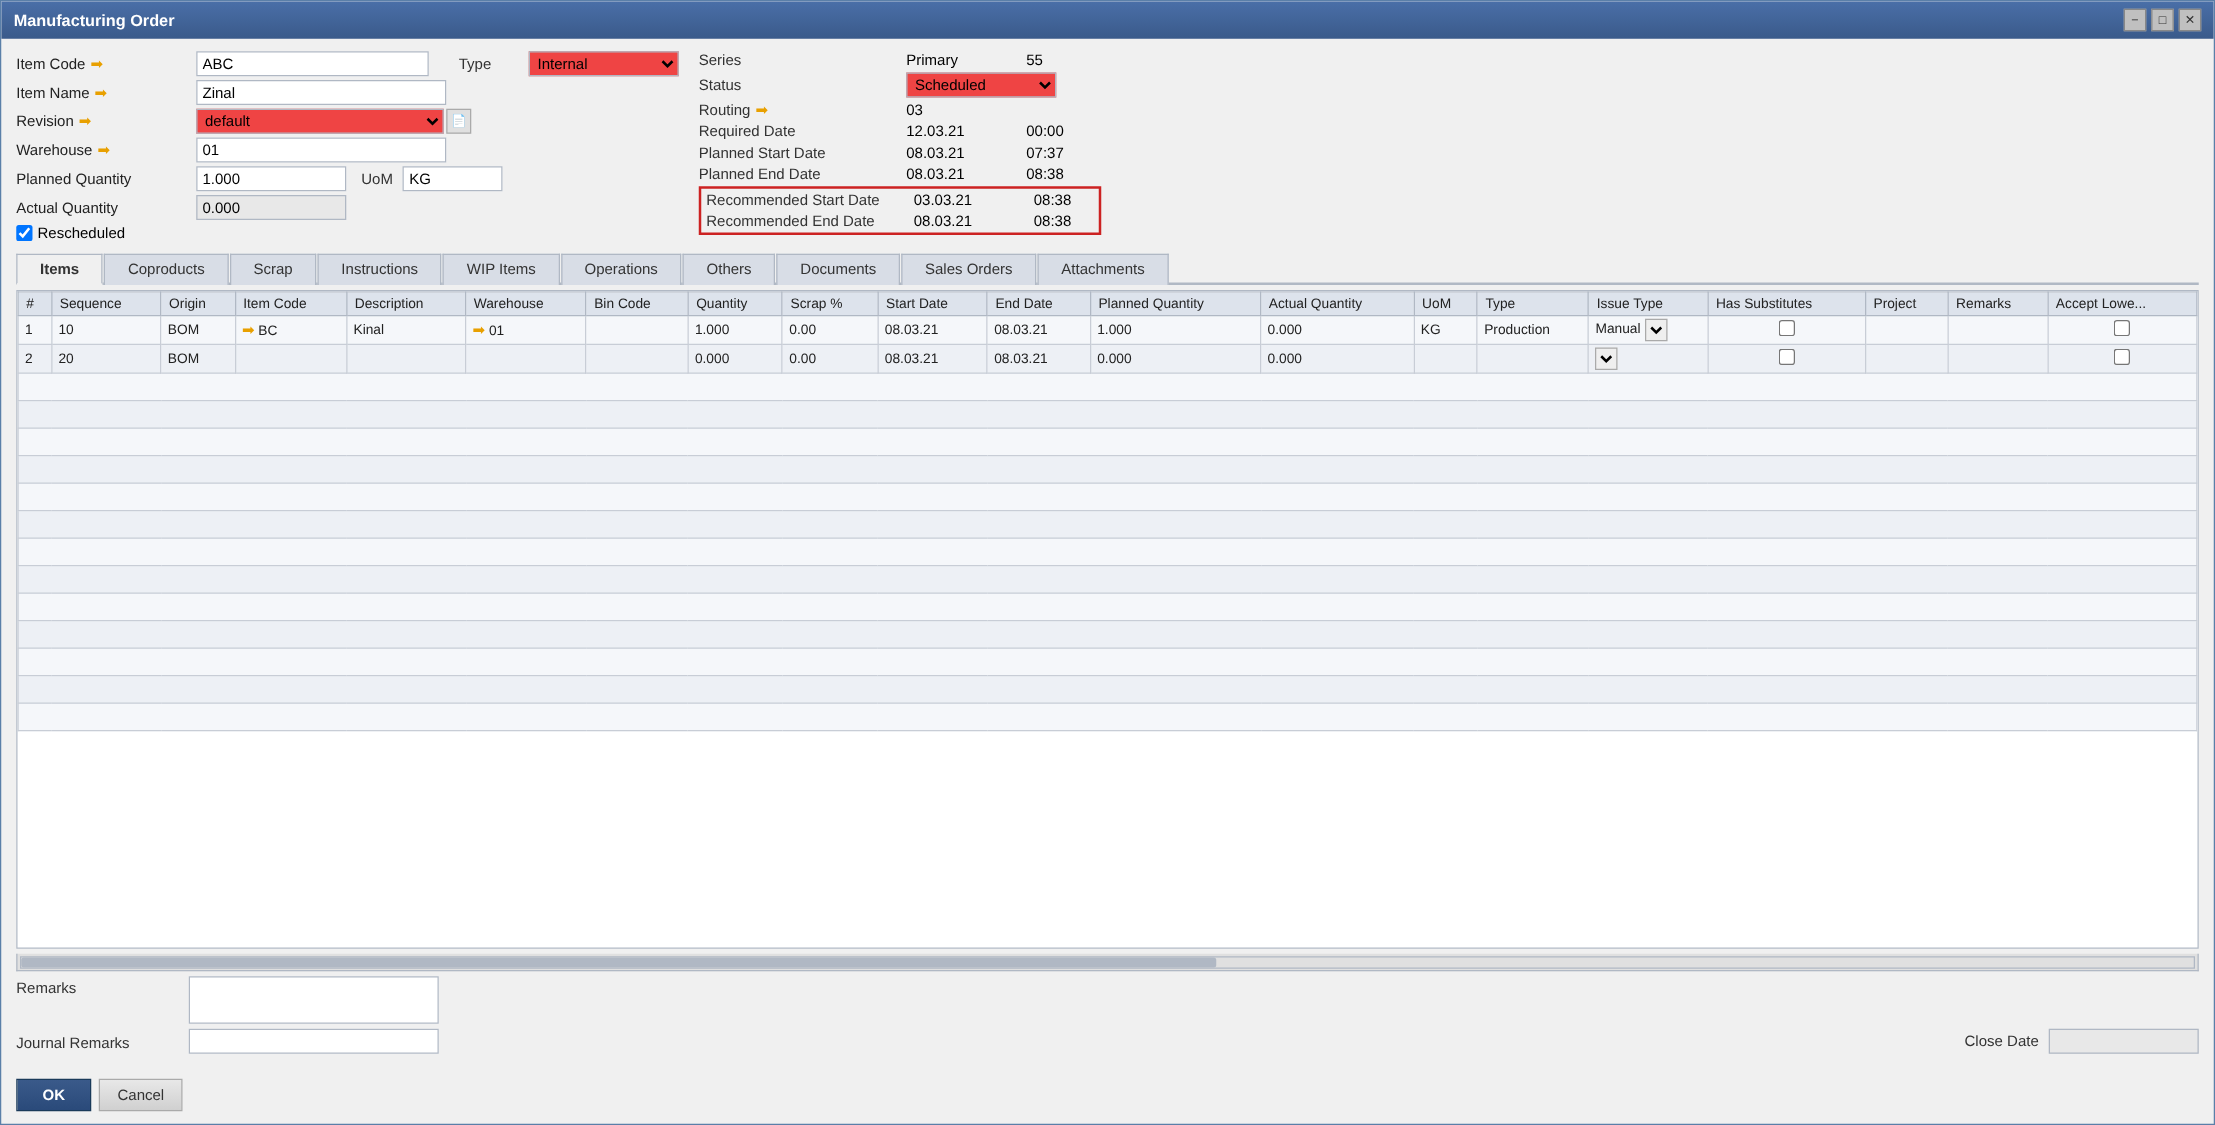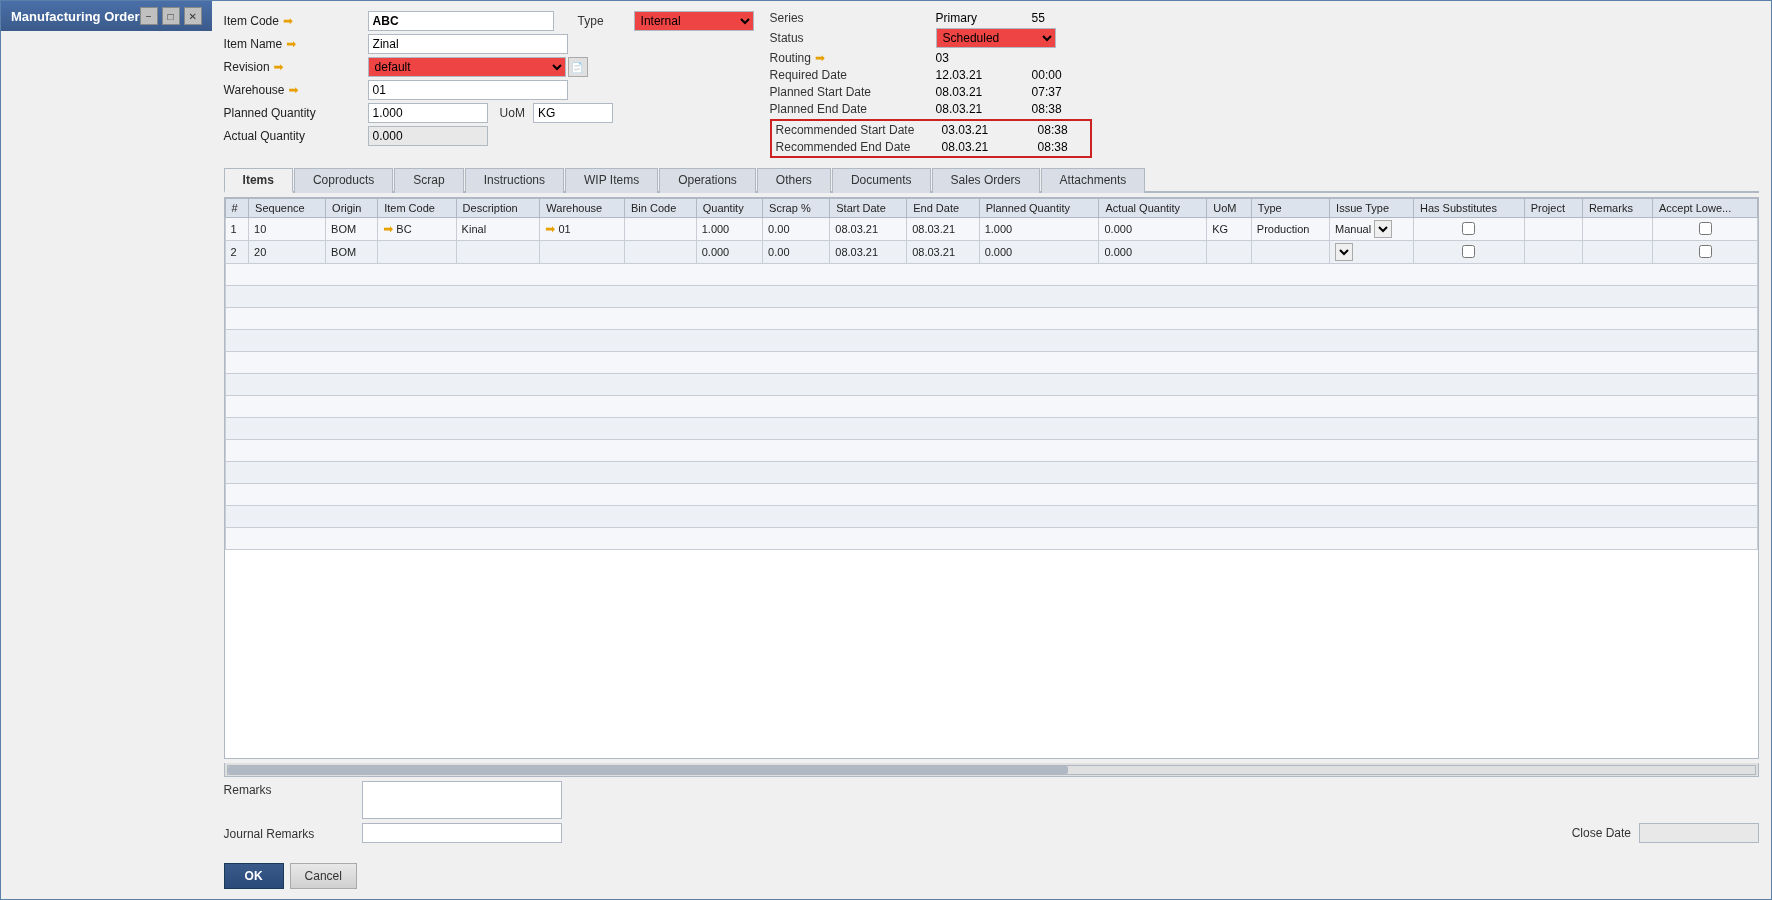--- a/index.html
+++ b/index.html
@@ -2,21 +2,21 @@
 <html><head>
   <meta charset="utf-8">
   <style>
     * { box-sizing: border-box; margin: 0; padding: 0; }
     body { font-family: 'Segoe UI', Tahoma, Geneva, Verdana, sans-serif; font-size: 12px; background: #f0f0f0; }
     
     .window { 
       width: 1772px; height: 900px; 
       background: #f0f0f0; 
       border: 1px solid #5a7fa8;
-      display: flex; 
+      display: flex; flex-direction: column;
       overflow: hidden;
     }
     
     .title-bar {
       background: linear-gradient(180deg, #4a6fa8 0%, #3a5a8a 100%);
       color: white;
       padding: 6px 10px;
       display: flex; align-items: center; justify-content: space-between;
       height: 30px;
       flex-shrink: 0;
@@ -304,21 +304,21 @@
 
     <div class="top-section">
 
       <div class="left-fields">
 
         <div class="row">
           <div class="lbl">
             <span>Item Code</span>
             <span class="arrow-icon">➡</span>
           </div>
-          <input class="field-input val" type="text" value="ABC" style="max-width: 200px; font-weight: bold;">
+          <input class="field-input val" type="text" value="ABC" style="max-width: 200px;">
           <div class="type-section">
             <span class="type-label" style="font-size:12px;color:#333;">Type</span>
             <select class="field-select" style="width:120px;">
               <option>Internal</option>
               <option>External</option>
             </select>
           </div>
         </div>
 
         <div class="row">
@@ -359,20 +359,24 @@
           <input class="field-input" type="text" value="KG" style="max-width: 80px;">
         </div>
 
         <div class="row">
           <div class="lbl">
             <span>Actual Quantity</span>
           </div>
           <input class="field-input val field-input-gray" type="text" value="0.000" style="max-width: 120px;">
         </div>
 
+        <div class="checkbox-row">
+          <input type="checkbox" checked="" style="">
+          <span>Rescheduled</span>
+        </div>
       </div>
 
       <div class="right-panel" style="margin-left:auto; align-self: start;">
 
         <span class="field-label">Series</span>
         <span style="font-size:12px;">Primary</span>
         <span style="font-size:12px;">55</span>
 
         <span class="field-label">Status</span>
         <select class="field-select" style="width:120px;">

